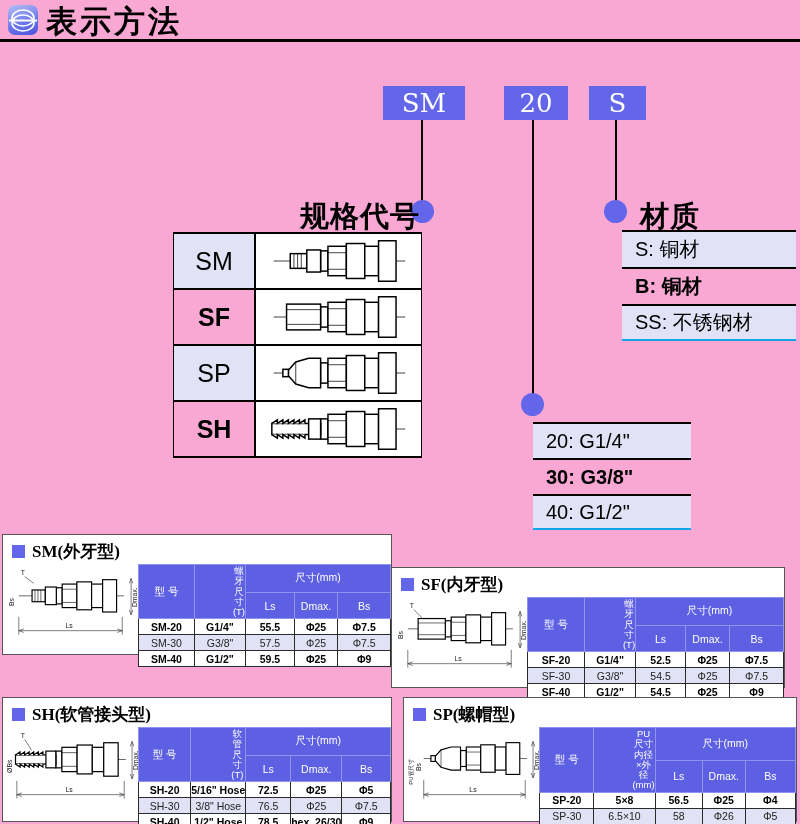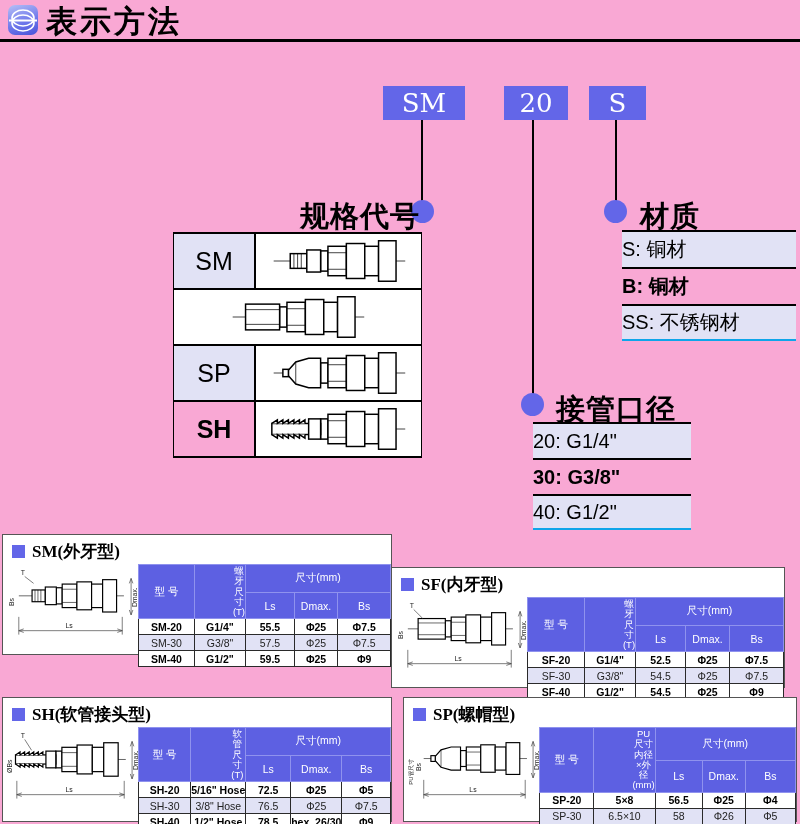--- a/index.html
+++ b/index.html
@@ -54,21 +54,21 @@
     display:flex; align-items:center; justify-content:center; font-size:25px; }
   .spec-row:nth-child(odd) .spec-code { background:#e1e2f5; }
   .spec-row:nth-child(even) .spec-code { font-weight:bold; }
   .spec-img { flex:1; display:flex; align-items:center; justify-content:center; background:#fff; }
   .spec-drawing { width:152px; height:46px; }
 
   
   .opt-list { position:absolute; }
   .opt-mat { left:622px; top:230px; width:174px; }
   .opt-dia { left:533px; top:422px; width:158px; }
-  .opt-row { height:37px; display:flex; align-items:center; 
+  .opt-row { height:37px; display:flex; align-items:center; padding-left:13px;
     border-top:2px solid #000; font-size:20px; }
   .opt-dia .opt-row { height:36px; }
   .opt-row:last-child { border-bottom:2px solid #0ea5e9; }
   .opt-row:nth-child(odd) { background:#e1e2f5; }
   .opt-row:nth-child(even) { font-weight:bold; }
 
   
   .panel { position:absolute; background:#fff; border:1px solid #555; }
   .p-sm { left:2px;  top:534px; width:390px; height:121px; }
   .p-sf { left:391px; top:567px; width:394px; height:121px; }
@@ -171,32 +171,32 @@
 
   <div class="vline vl-1"></div>
   <div class="vline vl-2"></div>
   <div class="vline vl-3"></div>
   <div class="dot dot-spec"></div>
   <div class="dot dot-mat"></div>
   <div class="dot dot-dia"></div>
 
   <div class="section-label lbl-spec">规格代号</div>
   <div class="section-label lbl-mat">材质</div>
-  <div class="section-label lbl-dia">接管口径</div>
 
   <div class="spec-table">
     <div class="spec-row">
       <div class="spec-code">SM</div>
       <div class="spec-img">
         <svg class="spec-drawing" viewBox="0 0 150 50">
             <use href="#sym-sm"></use>
           </svg>
       </div>
     </div>
     <div class="spec-row">
+      <div class="spec-code">SF</div>
       <div class="spec-img">
         <svg class="spec-drawing" viewBox="0 0 150 50">
             <use href="#sym-sf"></use>
           </svg>
       </div>
     </div>
     <div class="spec-row">
       <div class="spec-code">SP</div>
       <div class="spec-img">
         <svg class="spec-drawing" viewBox="0 0 150 50">

